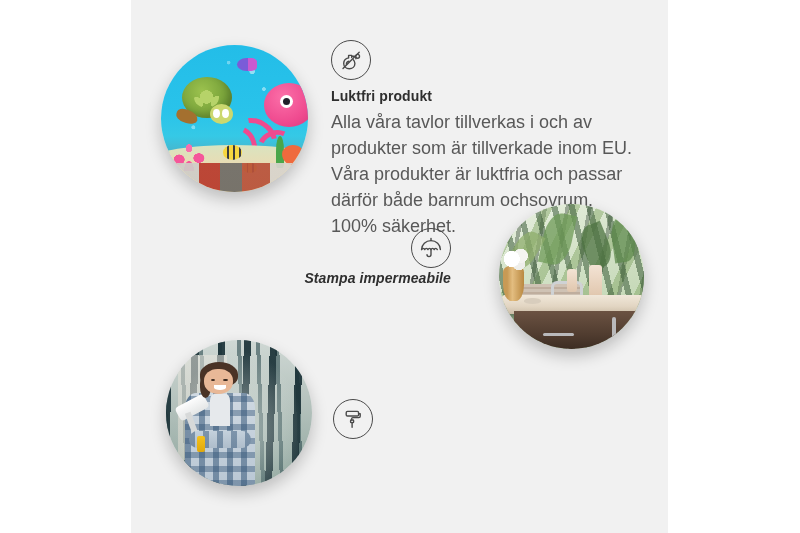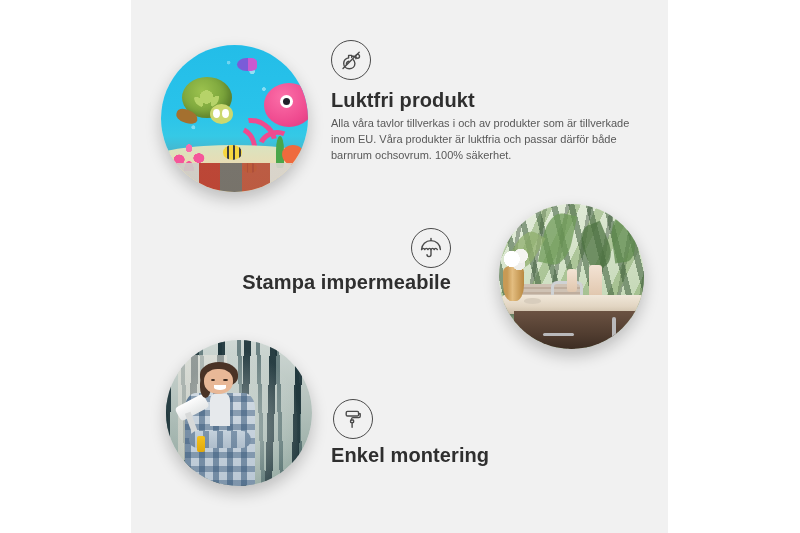--- a/index.html
+++ b/index.html
@@ -35,29 +35,29 @@
   
   .feature {
     position: absolute;
   }
 
   .text-col {
     position: absolute;
     color: #3a3a3a;
   }
   .f-title {
-    font-size: 20px;
+    font-size: 14px;
     font-weight: bold;
     color: #2f2f2f;
     line-height: 1.25;
     margin: 0 0 3px 0;
     letter-spacing: .1px;
   }
   .f-desc {
-    font-size: 11px;
+    font-size: 18px;
     font-weight: normal;
     color: #585858;
     line-height: 1.45;
     margin: 0;
   }
 
   
   .icon-badge {
     width: 40px;
     height: 40px;
@@ -358,21 +358,21 @@
           <line x1="5.0" y1="21.4" x2="21.2" y2="5.2"></line>
         </svg>
       </div>
 
       <div class="text-col" style="left:200px;top:88px;width:305px;text-align:left;">
         <p class="f-title">Luktfri produkt</p>
         <p class="f-desc">Alla våra tavlor tillverkas i och av produkter som är tillverkade inom EU. Våra produkter är luktfria och passar därför både barnrum ochsovrum. 100% säkerhet.</p>
       </div>
     </div>
 
-    <div class="feature" style="left:0;top:190px;width:537px;height:160px;">
+    <div class="feature" style="left:0;top:190px;width:537px;height:160px;font-style:italic;">
 
       <div class="photo" style="left:368px;top:14px;width:145px;height:145px;">
         <div class="scene">
           <div class="bath-wall"></div>
           <div class="leaf" style="left:30%;top:6%;width:20%;height:36%;transform:rotate(12deg);"></div>
           <div class="leaf" style="left:58%;top:14%;width:18%;height:30%;transform:rotate(-22deg);background:#4d7342;"></div>
           <div class="leaf" style="left:10%;top:18%;width:16%;height:28%;transform:rotate(30deg);background:#8fae6c;"></div>
           <div class="leaf" style="left:78%;top:8%;width:16%;height:32%;transform:rotate(-8deg);background:#5d8a4c;"></div>
           <div class="backsplash"></div>
           <div class="faucet"></div>
@@ -427,18 +427,17 @@
       <div class="icon-badge" style="position:absolute;left:202px;top:69px;">
         <svg width="26" height="26" viewBox="0 0 26 26" fill="none" stroke="#4a4a4a" stroke-width="1.4" stroke-linecap="round" stroke-linejoin="round">
           <rect x="6.2" y="5.4" width="12.4" height="4.6" rx="1.3"></rect>
           <path d="M18.6 7.7h1.6v2.6c0 0.7-0.6 1.3-1.3 1.3h-6.0c-0.7 0-1.3 0.6-1.3 1.3v1.1"></path>
           <rect x="10.6" y="14.0" width="3.0" height="2.6" rx="0.7"></rect>
           <line x1="12.1" y1="16.6" x2="12.1" y2="21.3"></line>
         </svg>
       </div>
 
       <div class="text-col" style="left:200px;top:113px;width:300px;text-align:left;">
-        <p class="f-title">Enkel montering</p>
       </div>
     </div>
 
   </div>
 </div>
 
 </body></html>

